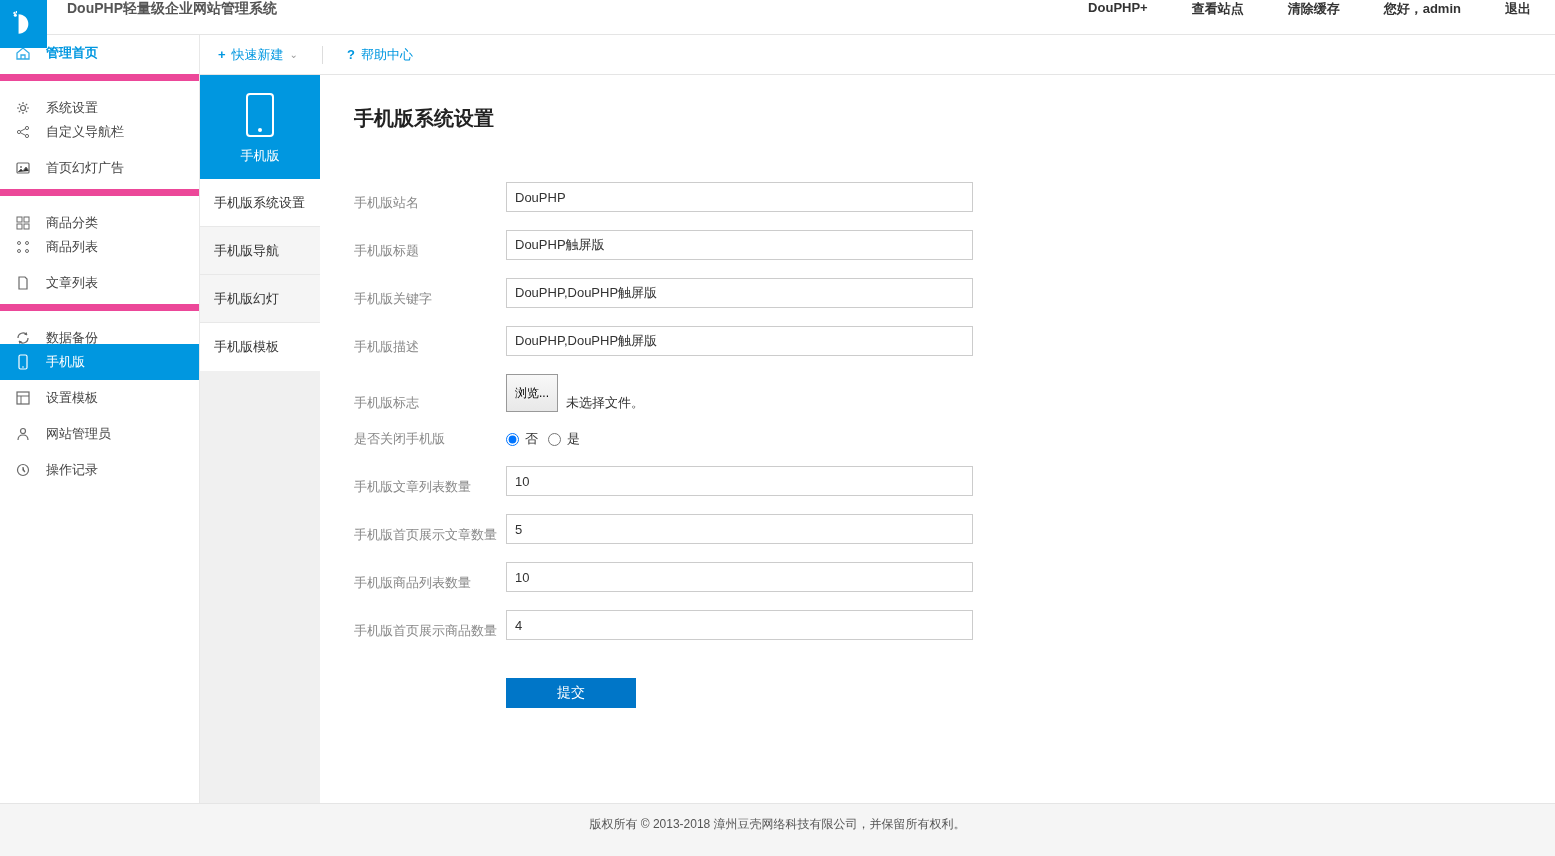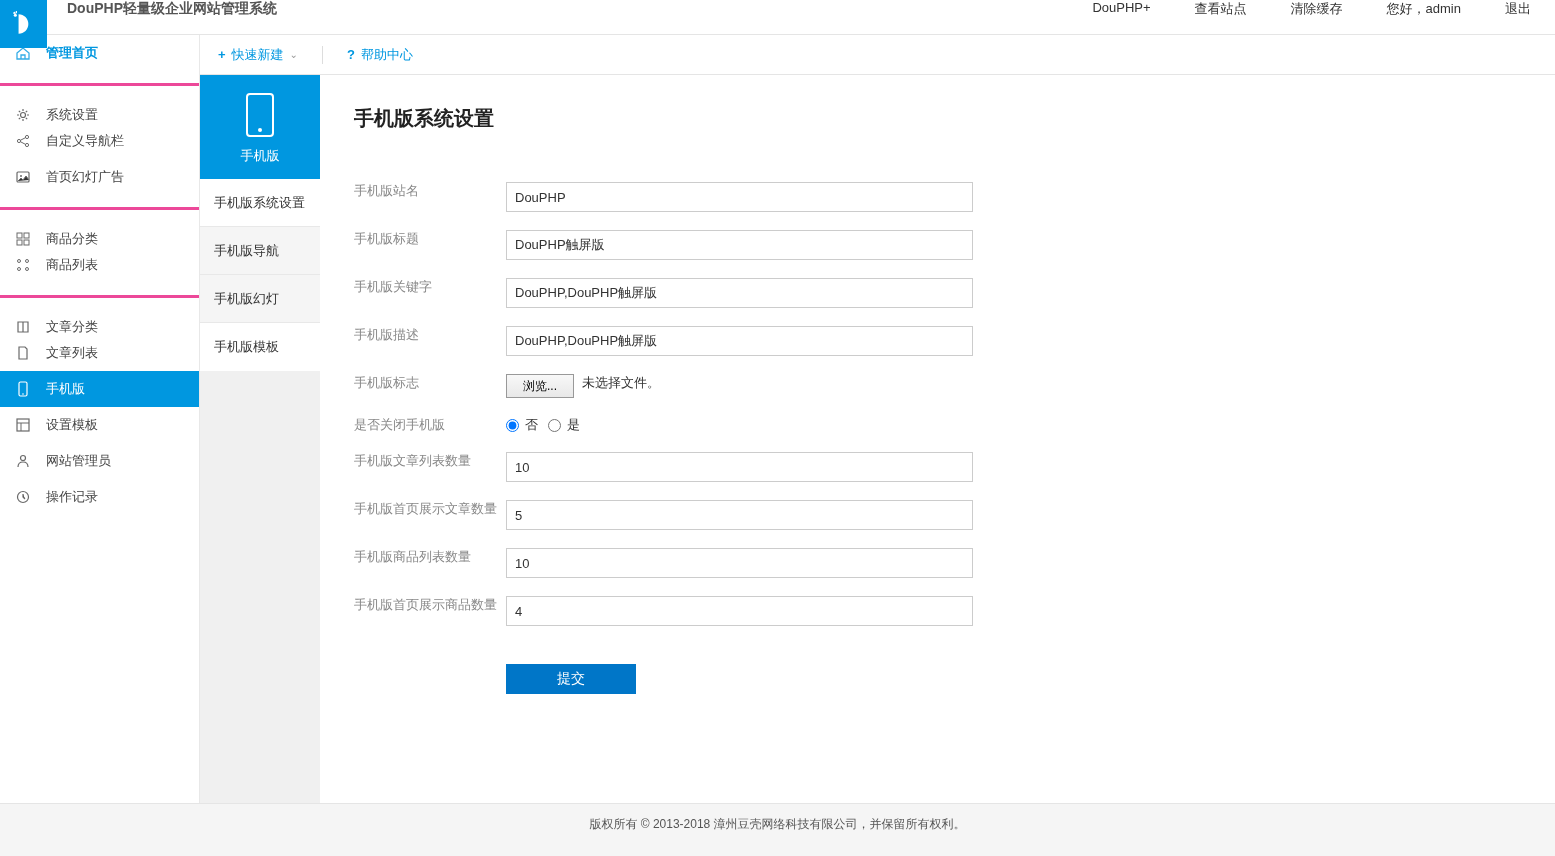--- a/index.html
+++ b/index.html
@@ -1,50 +1,50 @@
 <!DOCTYPE html>
 <html><head>
 <meta charset="utf-8">
 <style>
 *{box-sizing:border-box;margin:0;padding:0}
 body{font-family:"Microsoft YaHei","PingFang SC",Arial,sans-serif;font-size:13px;color:#333;background:#f5f5f5}
 .top-bar{height:35px;background:#fff;display:flex;align-items:flex-start;border-bottom:1px solid #e5e5e5;position:relative}
 .logo-box{width:47px;height:48px;background:#0097e0;display:flex;align-items:center;justify-content:center;color:#fff}
 .logo-box svg{width:26px;height:26px}
 .brand-title{font-weight:700;font-size:14px;color:#555;margin-left:20px}
-.top-right{position:absolute;right:24px;display:flex;gap:44px;font-size:13px;font-weight:400;color:#333}
+.top-right{position:absolute;right:24px;display:flex;gap:44px;font-size:13px;font-weight:700;color:#333}
 .top-right a{color:#333;text-decoration:none;cursor:pointer}
 .page-wrap{display:flex;min-height:calc(100vh - 48px - 40px)}
 .side-nav{width:200px;background:#fff;border-right:1px solid #e8e8e8}
 .side-nav ul{list-style:none}
 .side-nav li{display:flex;align-items:center;height:36px;padding:0 14px;cursor:pointer;color:#444;font-size:13px}
-.side-nav li.sep{border-top:3px solid #ec4899;margin-top:12px;padding-top:20px;height:40px}
+.side-nav li.sep{border-top:7px solid #ec4899;margin-top:3px;padding-top:20px;height:40px}
 .side-nav li.active{background:#0097e0;color:#fff}
 .side-nav li.home{color:#0097e0;font-weight:700}
 .side-nav li .ic{width:18px;height:18px;margin-right:14px;display:inline-flex;align-items:center;justify-content:center;opacity:.8}
 .side-nav li.active .ic{opacity:1}
 .main-area{flex:1;background:#f5f5f5;display:flex;flex-direction:column}
 .sub-bar{height:40px;background:#fff;border-bottom:1px solid #e5e5e5;display:flex;align-items:center;padding:0 18px;gap:24px;font-size:13px}
 .sub-bar .quick{color:#0097e0;font-weight:500;display:flex;align-items:center;gap:6px;cursor:pointer}
 .sub-bar .divider{width:1px;height:18px;background:#ddd}
 .sub-bar .help{color:#0097e0;display:flex;align-items:center;gap:6px;cursor:pointer}
 .content-row{display:flex;flex:1}
 .side-tabs{width:120px;background:#f0f0f0}
 .side-tabs .tab-head{background:#0097e0;color:#fff;text-align:center;padding:18px 0 14px;font-size:13px}
 .side-tabs .tab-head .ph-icon{width:28px;height:44px;border:2px solid #fff;border-radius:4px;margin:0 auto 10px;position:relative}
 .side-tabs .tab-head .ph-icon::after{content:"";position:absolute;bottom:3px;left:50%;transform:translateX(-50%);width:4px;height:4px;border-radius:50%;background:#fff}
 .side-tabs .tab-item{height:48px;display:flex;align-items:center;padding:0 14px;font-size:13px;color:#333;background:#f5f5f5;border-bottom:1px solid #e8e8e8;cursor:pointer}
 .side-tabs .tab-item.active{background:#fff;font-weight:500}
 .side-tabs .tab-item.last{background:#fff;border-bottom:none}
 .form-panel{flex:1;background:#fff;padding:30px 34px}
 .form-panel h2{font-size:20px;font-weight:700;color:#222;margin-bottom:50px}
-.form-row{display:flex;align-items:flex-start;margin-bottom:18px}
+.form-row{display:flex;align-items:flex-end;margin-bottom:18px}
 .form-row label{width:152px;color:#888;font-size:13px;text-align:left}
 .form-row input[type=text]{width:467px;height:30px;border:1px solid #ccc;padding:0 8px;font-size:13px;color:#333;background:#fff}
-.form-row .file-btn{height:24px;padding:0 16px;border:1px solid #999;background:linear-gradient(#f8f8f8,#e8e8e8);font-size:12px;cursor:pointer;margin-right:8px}
+.form-row .file-btn{height:38px;padding:0 8px;border:1px solid #999;background:linear-gradient(#f8f8f8,#e8e8e8);font-size:12px;cursor:pointer;margin-right:8px}
 .form-row .file-text{color:#333;font-size:13px}
 .form-row .radios{display:flex;align-items:center;gap:4px;font-size:13px}
 .form-row .radios input{margin:0 2px 0 0}
 .form-row .radios .rlbl{margin-right:6px}
 .submit-btn{width:130px;height:30px;background:#0076c8;color:#ffffff;border:none;font-size:14px;cursor:pointer;margin-left:152px;margin-top:20px}
 .footer{height:40px;background:#f5f5f5;text-align:center;font-size:12px;color:#555;line-height:40px;border-top:1px solid #e5e5e5}
 svg{display:block}
 </style>
 </head>
 <body>
@@ -123,35 +123,36 @@
           <span class="ic">
             <svg width="16" height="16" viewBox="0 0 16 16">
               <circle cx="4" cy="4" r="1.5" fill="none" stroke="currentColor"></circle>
               <circle cx="12" cy="4" r="1.5" fill="none" stroke="currentColor"></circle>
               <circle cx="4" cy="12" r="1.5" fill="none" stroke="currentColor"></circle>
               <circle cx="12" cy="12" r="1.5" fill="none" stroke="currentColor"></circle>
             </svg>
           </span>
           <span>商品列表</span>
         </li>
+      <li>
+          <span class="ic">
+            <svg width="16" height="16" viewBox="0 0 16 16">
+              <path fill="none" stroke="currentColor" stroke-width="1.2" d="M4 2h6l2 2v10H4z"></path>
+            </svg>
+          </span>
+          <span>文章列表</span>
+        </li>
       <li class="sep">
           <span class="ic">
             <svg width="16" height="16" viewBox="0 0 16 16">
-              <path fill="none" stroke="currentColor" stroke-width="1.2" d="M3 3h5v10H3zM8 3h5v10H8z"></path>
-            </svg>
-          </span>
-          <span>文章分类</span>
-        </li>
-      <li>
-          <span class="ic">
-            <svg width="16" height="16" viewBox="0 0 16 16">
-              <path fill="none" stroke="currentColor" stroke-width="1.2" d="M4 2h6l2 2v10H4z"></path>
-            </svg>
-          </span>
-          <span>文章列表</span>
+              <path fill="none" stroke="currentColor" stroke-width="1.3" d="M3 8a5 5 0 019-3M13 8a5 5 0 01-9 3"></path>
+              <path fill="currentColor" d="M12 2v3h-3zM4 14v-3h3z"></path>
+            </svg>
+          </span>
+          <span>数据备份</span>
         </li>
       <li class="active">
           <span class="ic">
             <svg width="16" height="16" viewBox="0 0 16 16">
               <rect x="4" y="1" width="8" height="14" rx="1.5" fill="none" stroke="currentColor" stroke-width="1.2"></rect>
               <circle cx="8" cy="13" r=".8" fill="currentColor"></circle>
             </svg>
           </span>
           <span>手机版</span>
         </li>

